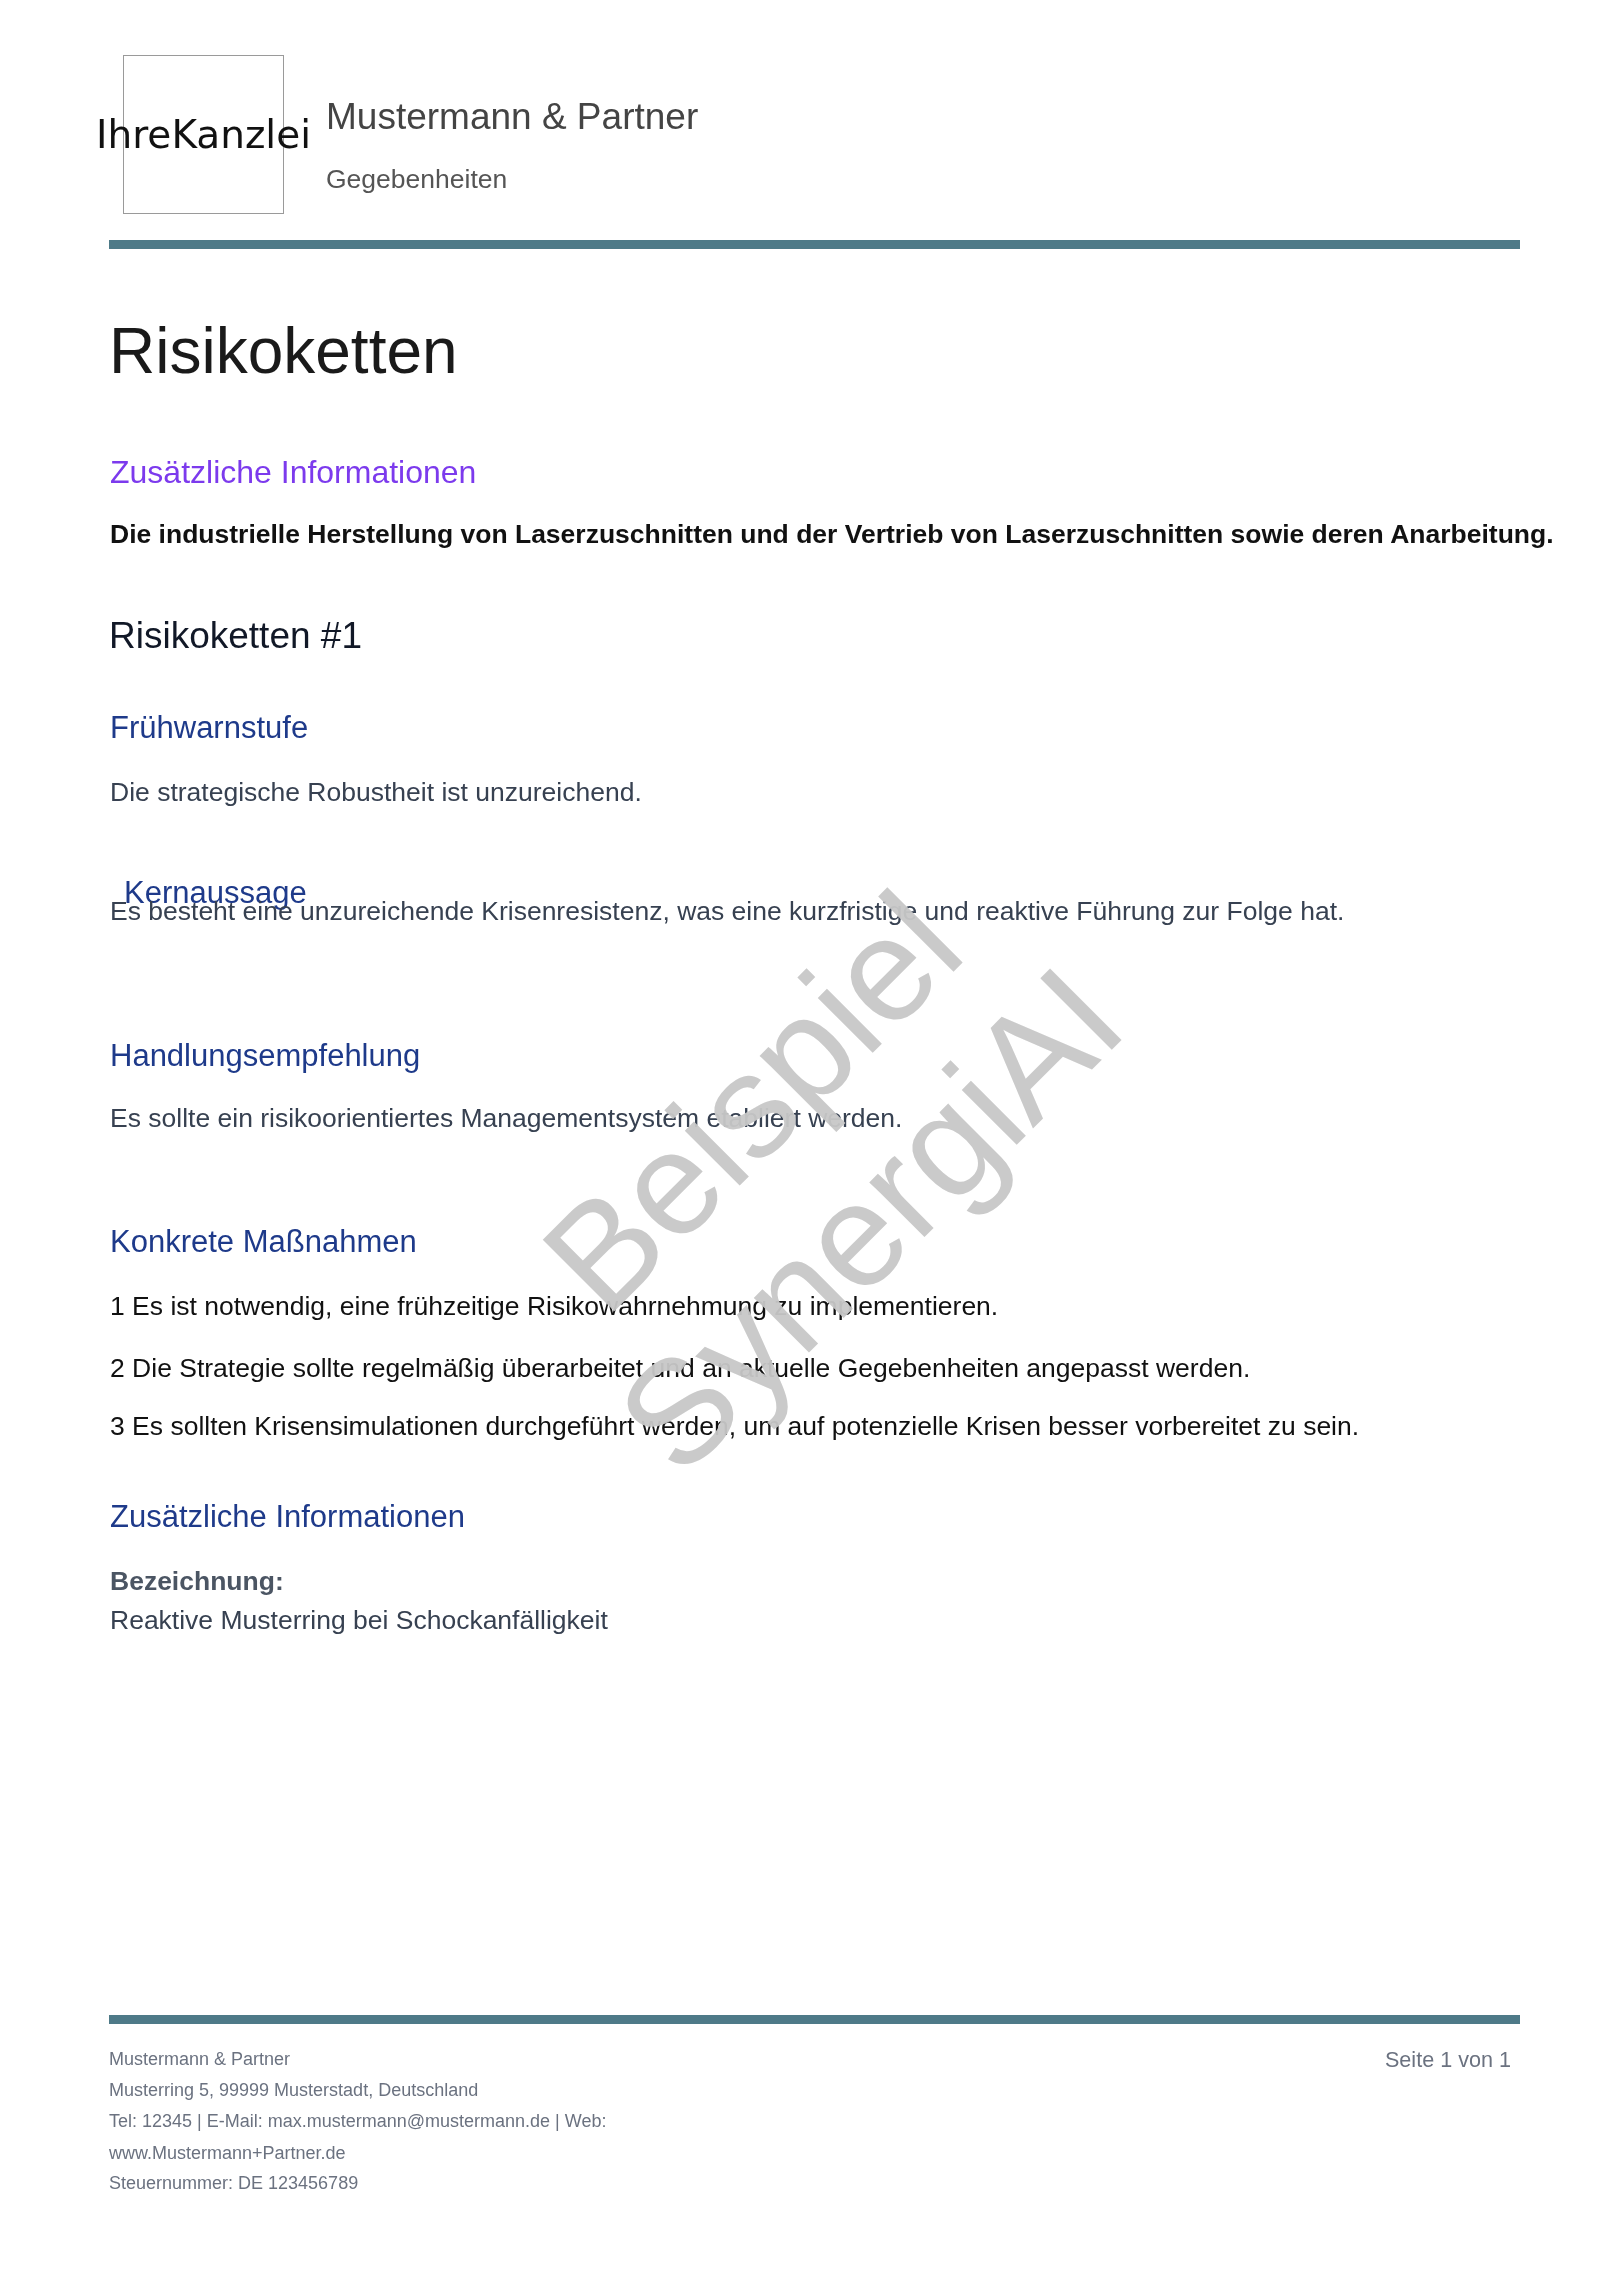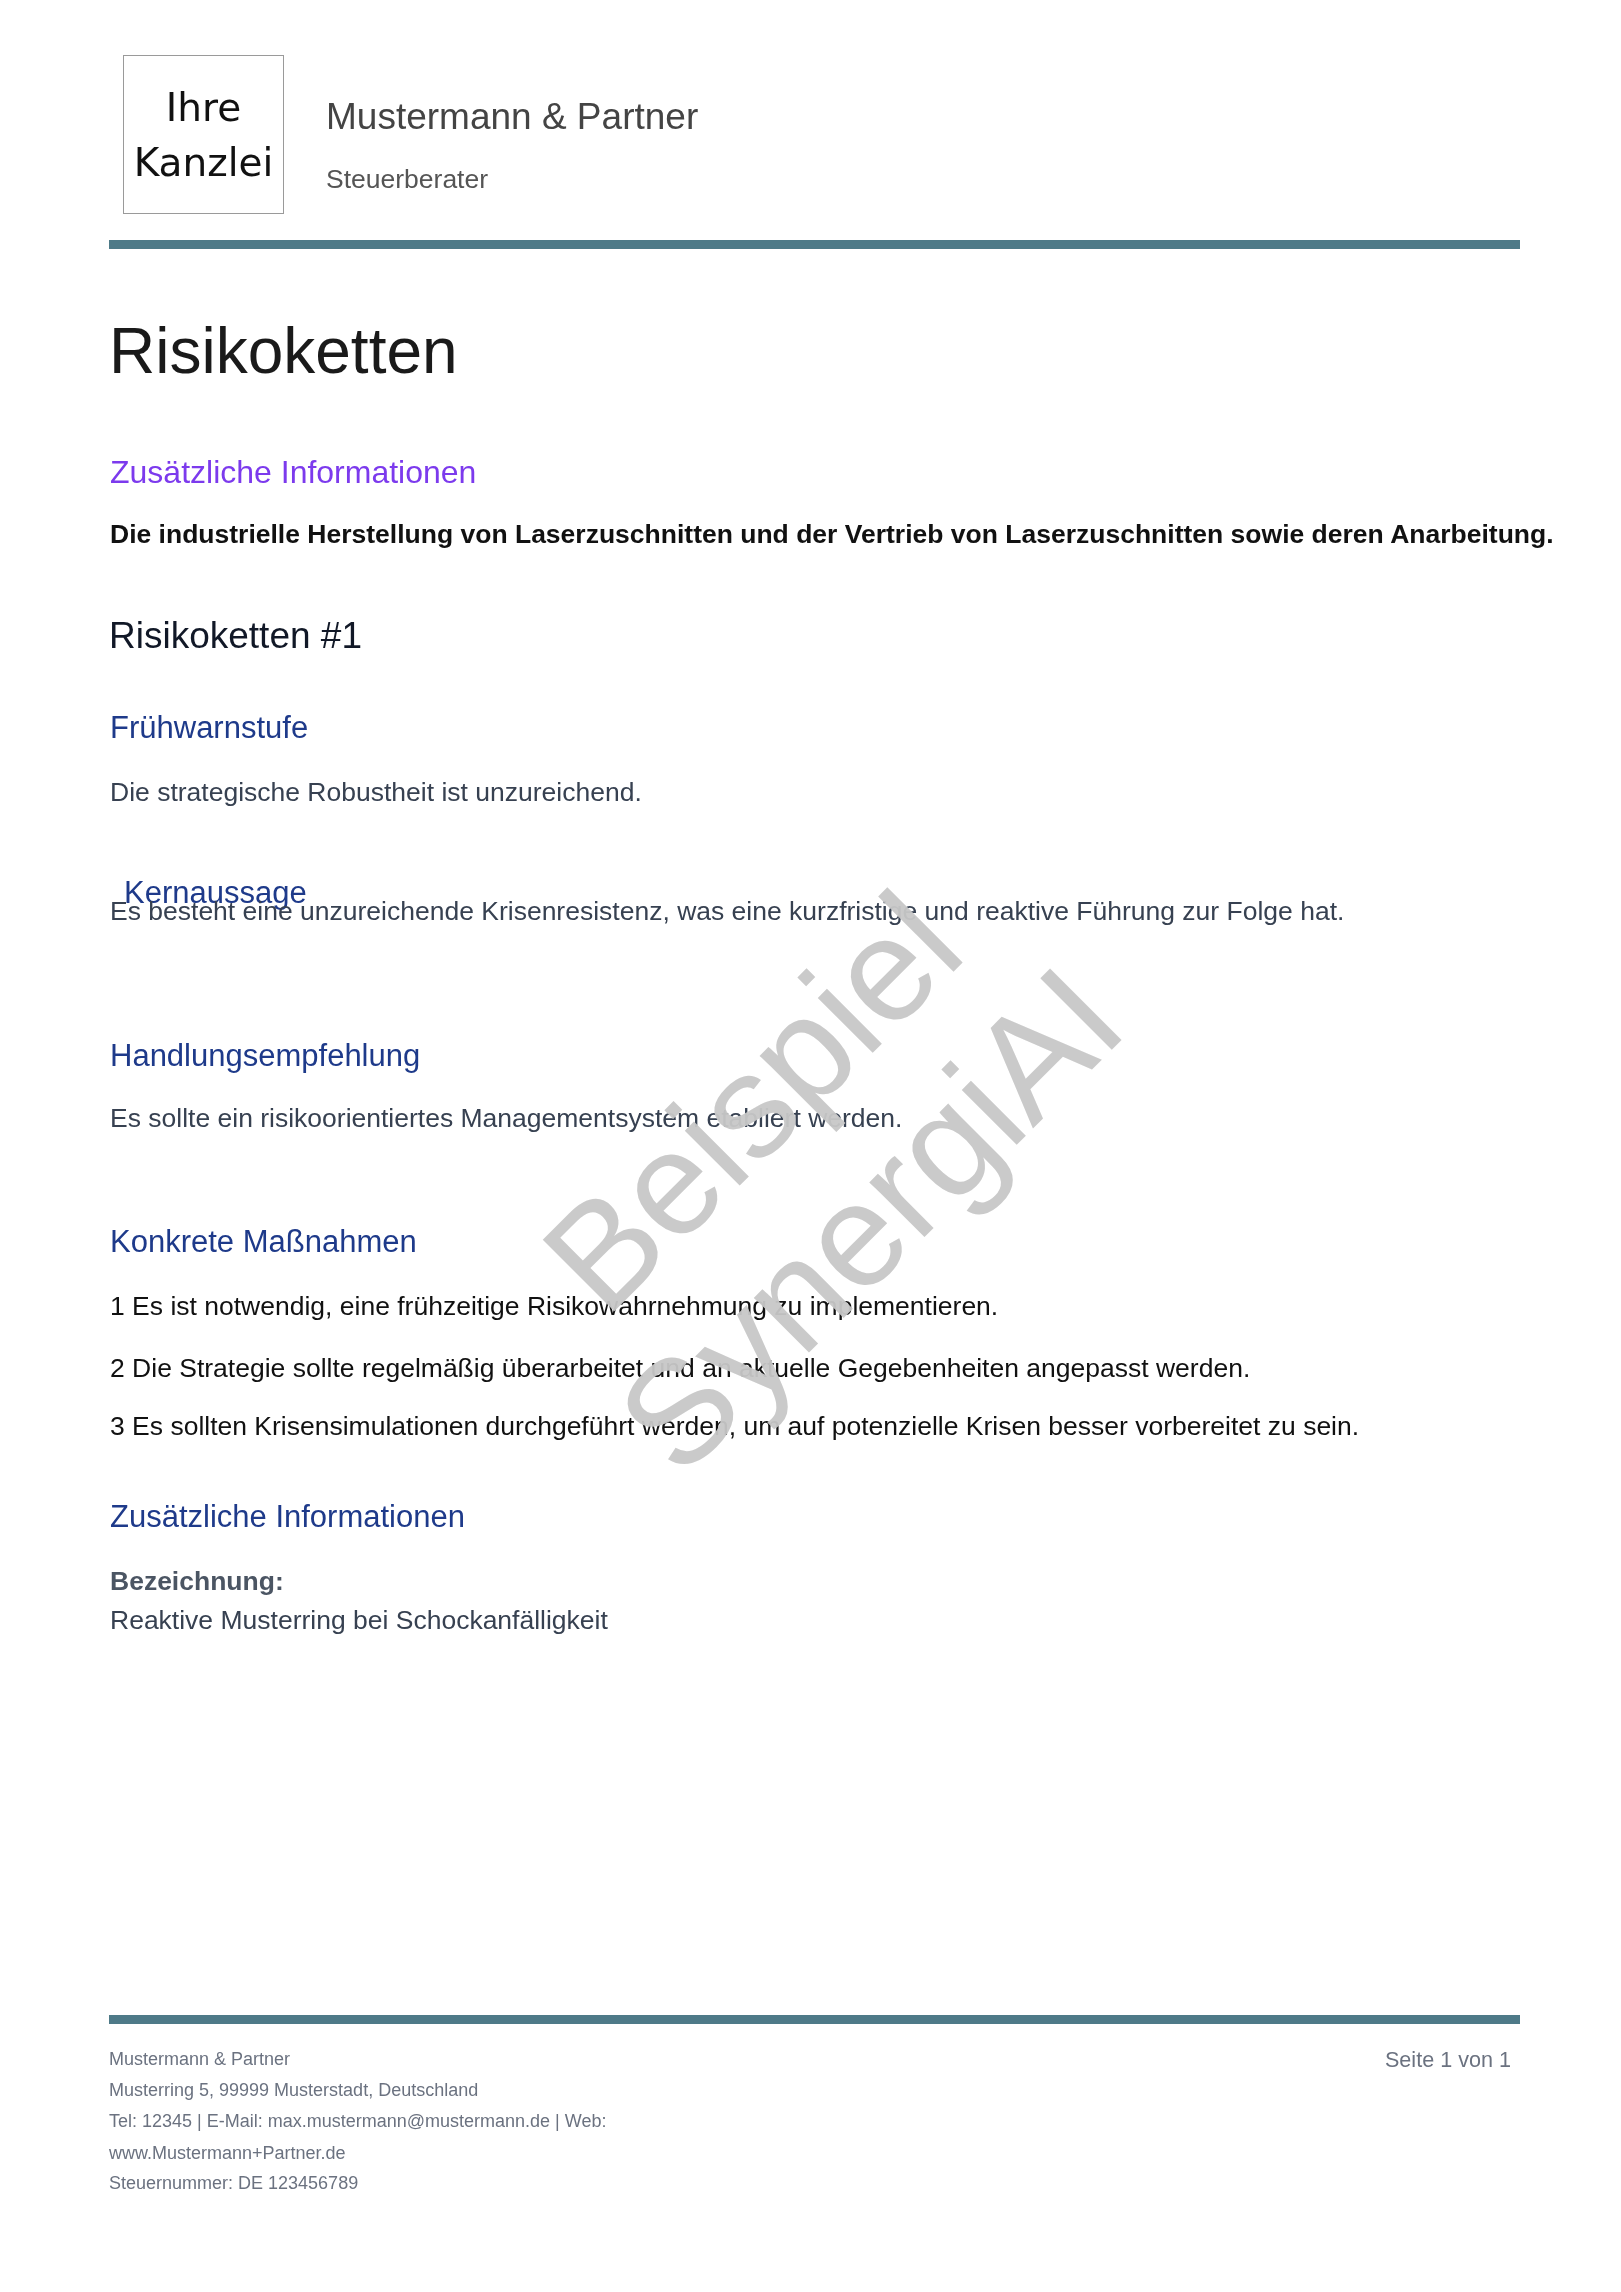--- a/index.html
+++ b/index.html
@@ -1,18 +1,18 @@
 <!DOCTYPE html>
 <html><head>
   <meta charset="utf-8">
   <style>
     html, body { margin: 0; padding: 0; background: #ffffff; }
     body { width: 1621px; height: 2293px; position: relative; overflow: hidden; font-family: "Liberation Sans", "DejaVu Sans", sans-serif; }
     .abs { position: absolute; white-space: nowrap; line-height: 1; }
-    .logo-box { position: absolute; left: 123px; top: 55px; width: 159px; height: 157px; border: 1.5px solid #9a9a9a; box-sizing: content-box; display: flex; flex-direction: column; align-items: center; justify-content: center; }
+    .logo-box { position: absolute; left: 123px; top: 55px; width: 159px; height: 157px; border: 1.5px solid #9a9a9a; box-sizing: content-box; display: flex; flex-direction: row; align-items: center; justify-content: center; }
     .logo-line { font-family: "DejaVu Sans", sans-serif; font-size: 39px; line-height: 55px; color: #111; letter-spacing: 0px; }
     .firm-name { left: 326px; top: 98px; font-size: 37px; color: #444444; }
     .firm-sub { left: 326px; top: 166px; font-size: 26.5px; color: #555555; }
     .rule { position: absolute; left: 109px; width: 1411px; height: 8.8px; background: #4e7a88; }
     .title { left: 109px; top: 319px; font-size: 64px; color: #1a1a1a; }
     .h-purple { left: 110px; top: 456px; font-size: 32px; color: #7c3aed; }
     .text-dark { font-size: 26.5px; color: #111111; }
     .text-slate { font-size: 26.5px; color: #374151; }
     .h-sub { left: 109px; top: 617px; font-size: 37px; color: #111827; }
     .h-navy { font-size: 31px; color: #1e3a8a; }
@@ -23,21 +23,21 @@
     .wm-text { position: absolute; left: 811px; top: 1161px; transform: translate(-50%, -50%) rotate(-45deg); text-align: center; color: #c8c8c8; font-size: 147px; line-height: 167px; white-space: nowrap; font-family: "Liberation Sans", sans-serif; opacity: 0.95; }
   </style>
 </head>
 <body>
 
 <div class="logo-box">
   <span class="logo-line">Ihre</span>
   <span class="logo-line">Kanzlei</span>
 </div>
 <div class="abs firm-name">Mustermann &amp; Partner</div>
-<div class="abs firm-sub">Steuerberater</div>
+<div class="abs firm-sub">Gegebenheiten</div>
 <div class="rule" style="top:240px;"></div>
 
 <h1 class="abs title" style="margin:0;font-weight:normal;">Risikoketten</h1>
 
 <h2 class="abs h-purple" style="margin:0;font-weight:normal;">Zusätzliche Informationen</h2>
 <p class="abs text-dark" style="margin:0;left:110px;top:521px;font-weight:bold;">Die industrielle Herstellung von Laserzuschnitten und der Vertrieb von Laserzuschnitten sowie deren Anarbeitung.</p>
 
 <h2 class="abs h-sub" style="margin:0;font-weight:normal;">Risikoketten #1</h2>
 
 <h3 class="abs h-navy" style="margin:0;font-weight:normal;left:110px;top:712px;">Frühwarnstufe</h3>

